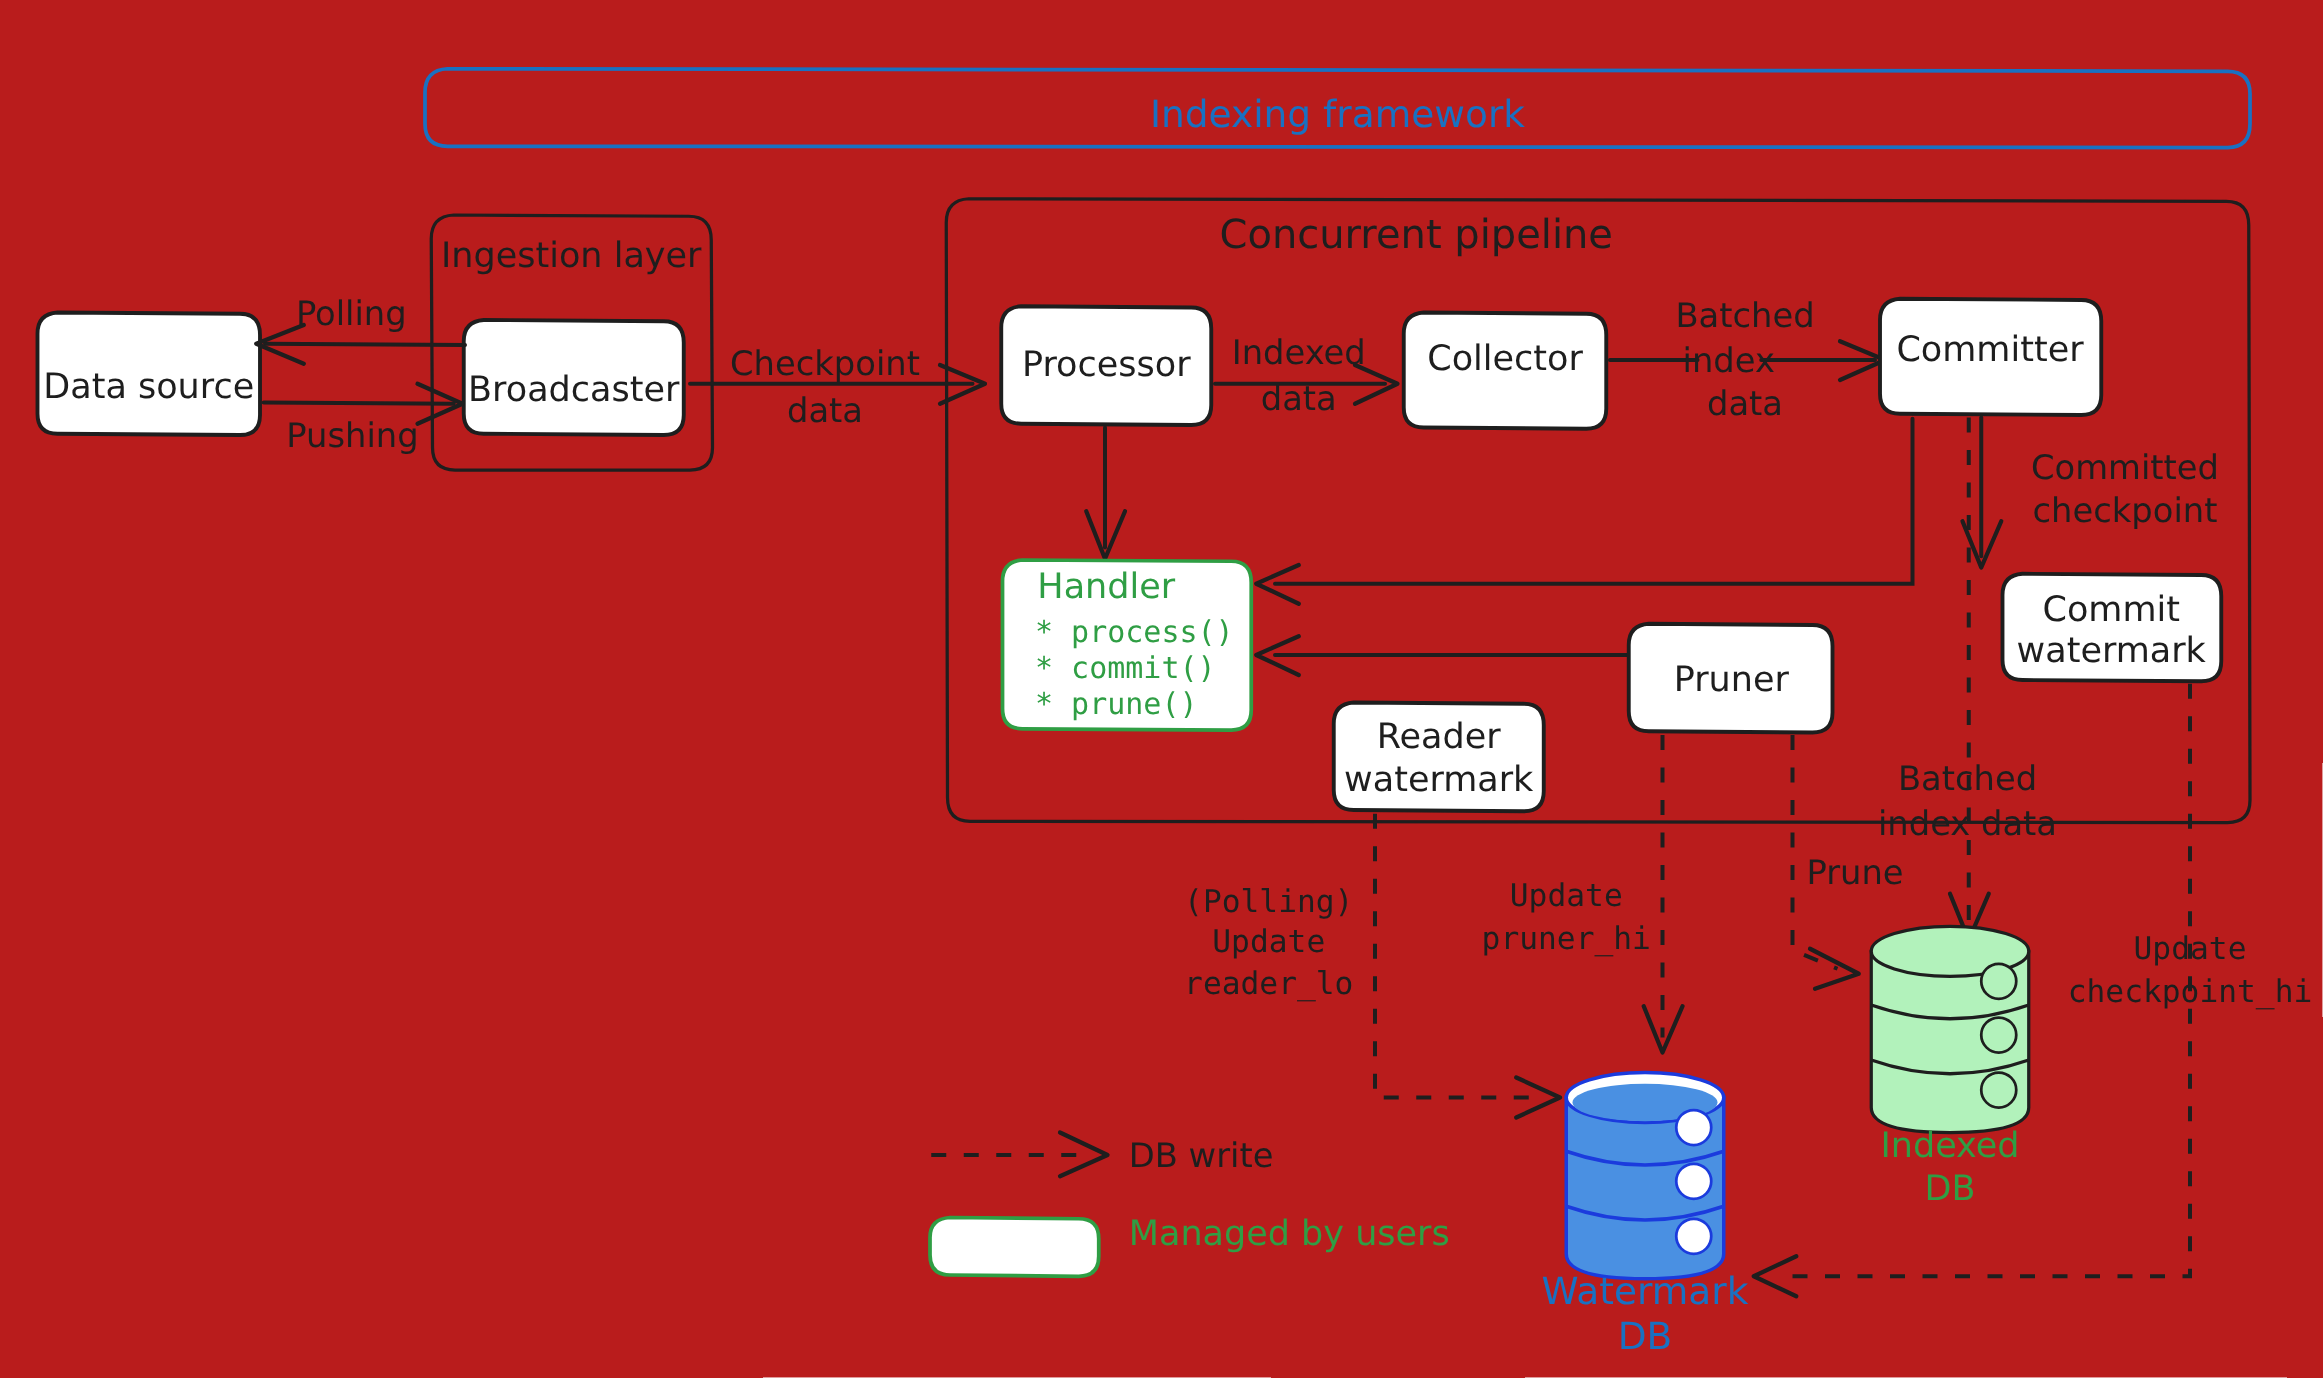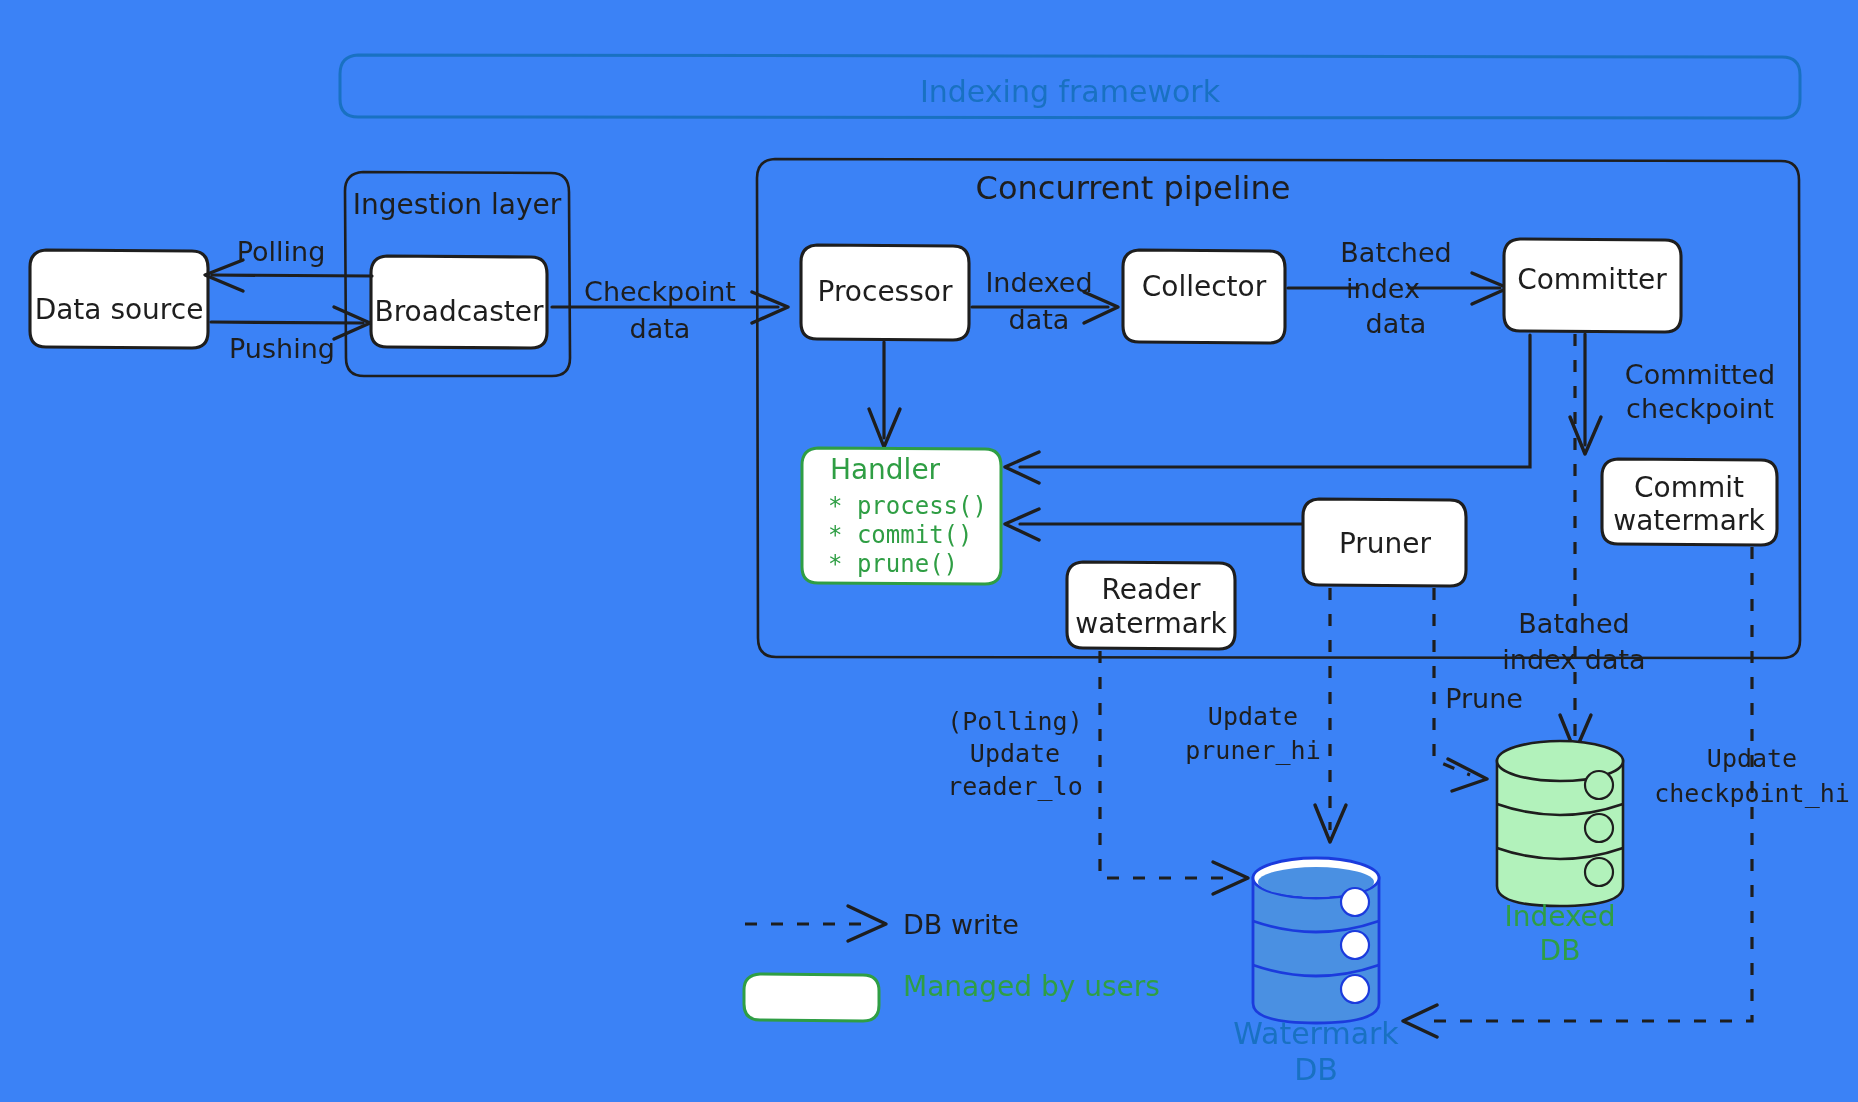--- a/index.html
+++ b/index.html
@@ -8,21 +8,21 @@
     padding: 0;
     background: #ffffff;
   }
   body {
     font-family: "DejaVu Sans", sans-serif;
   }
   #canvas-wrap {
     position: relative;
     width: 1858px;
     height: 1102px;
-    background: #3b82f6;
+    background: #b91c1c;
     overflow: hidden;
   }
   svg#diagram {
     position: absolute;
     left: 0;
     top: 0;
     width: 1858px;
     height: 1102px;
   }
   .hand {

